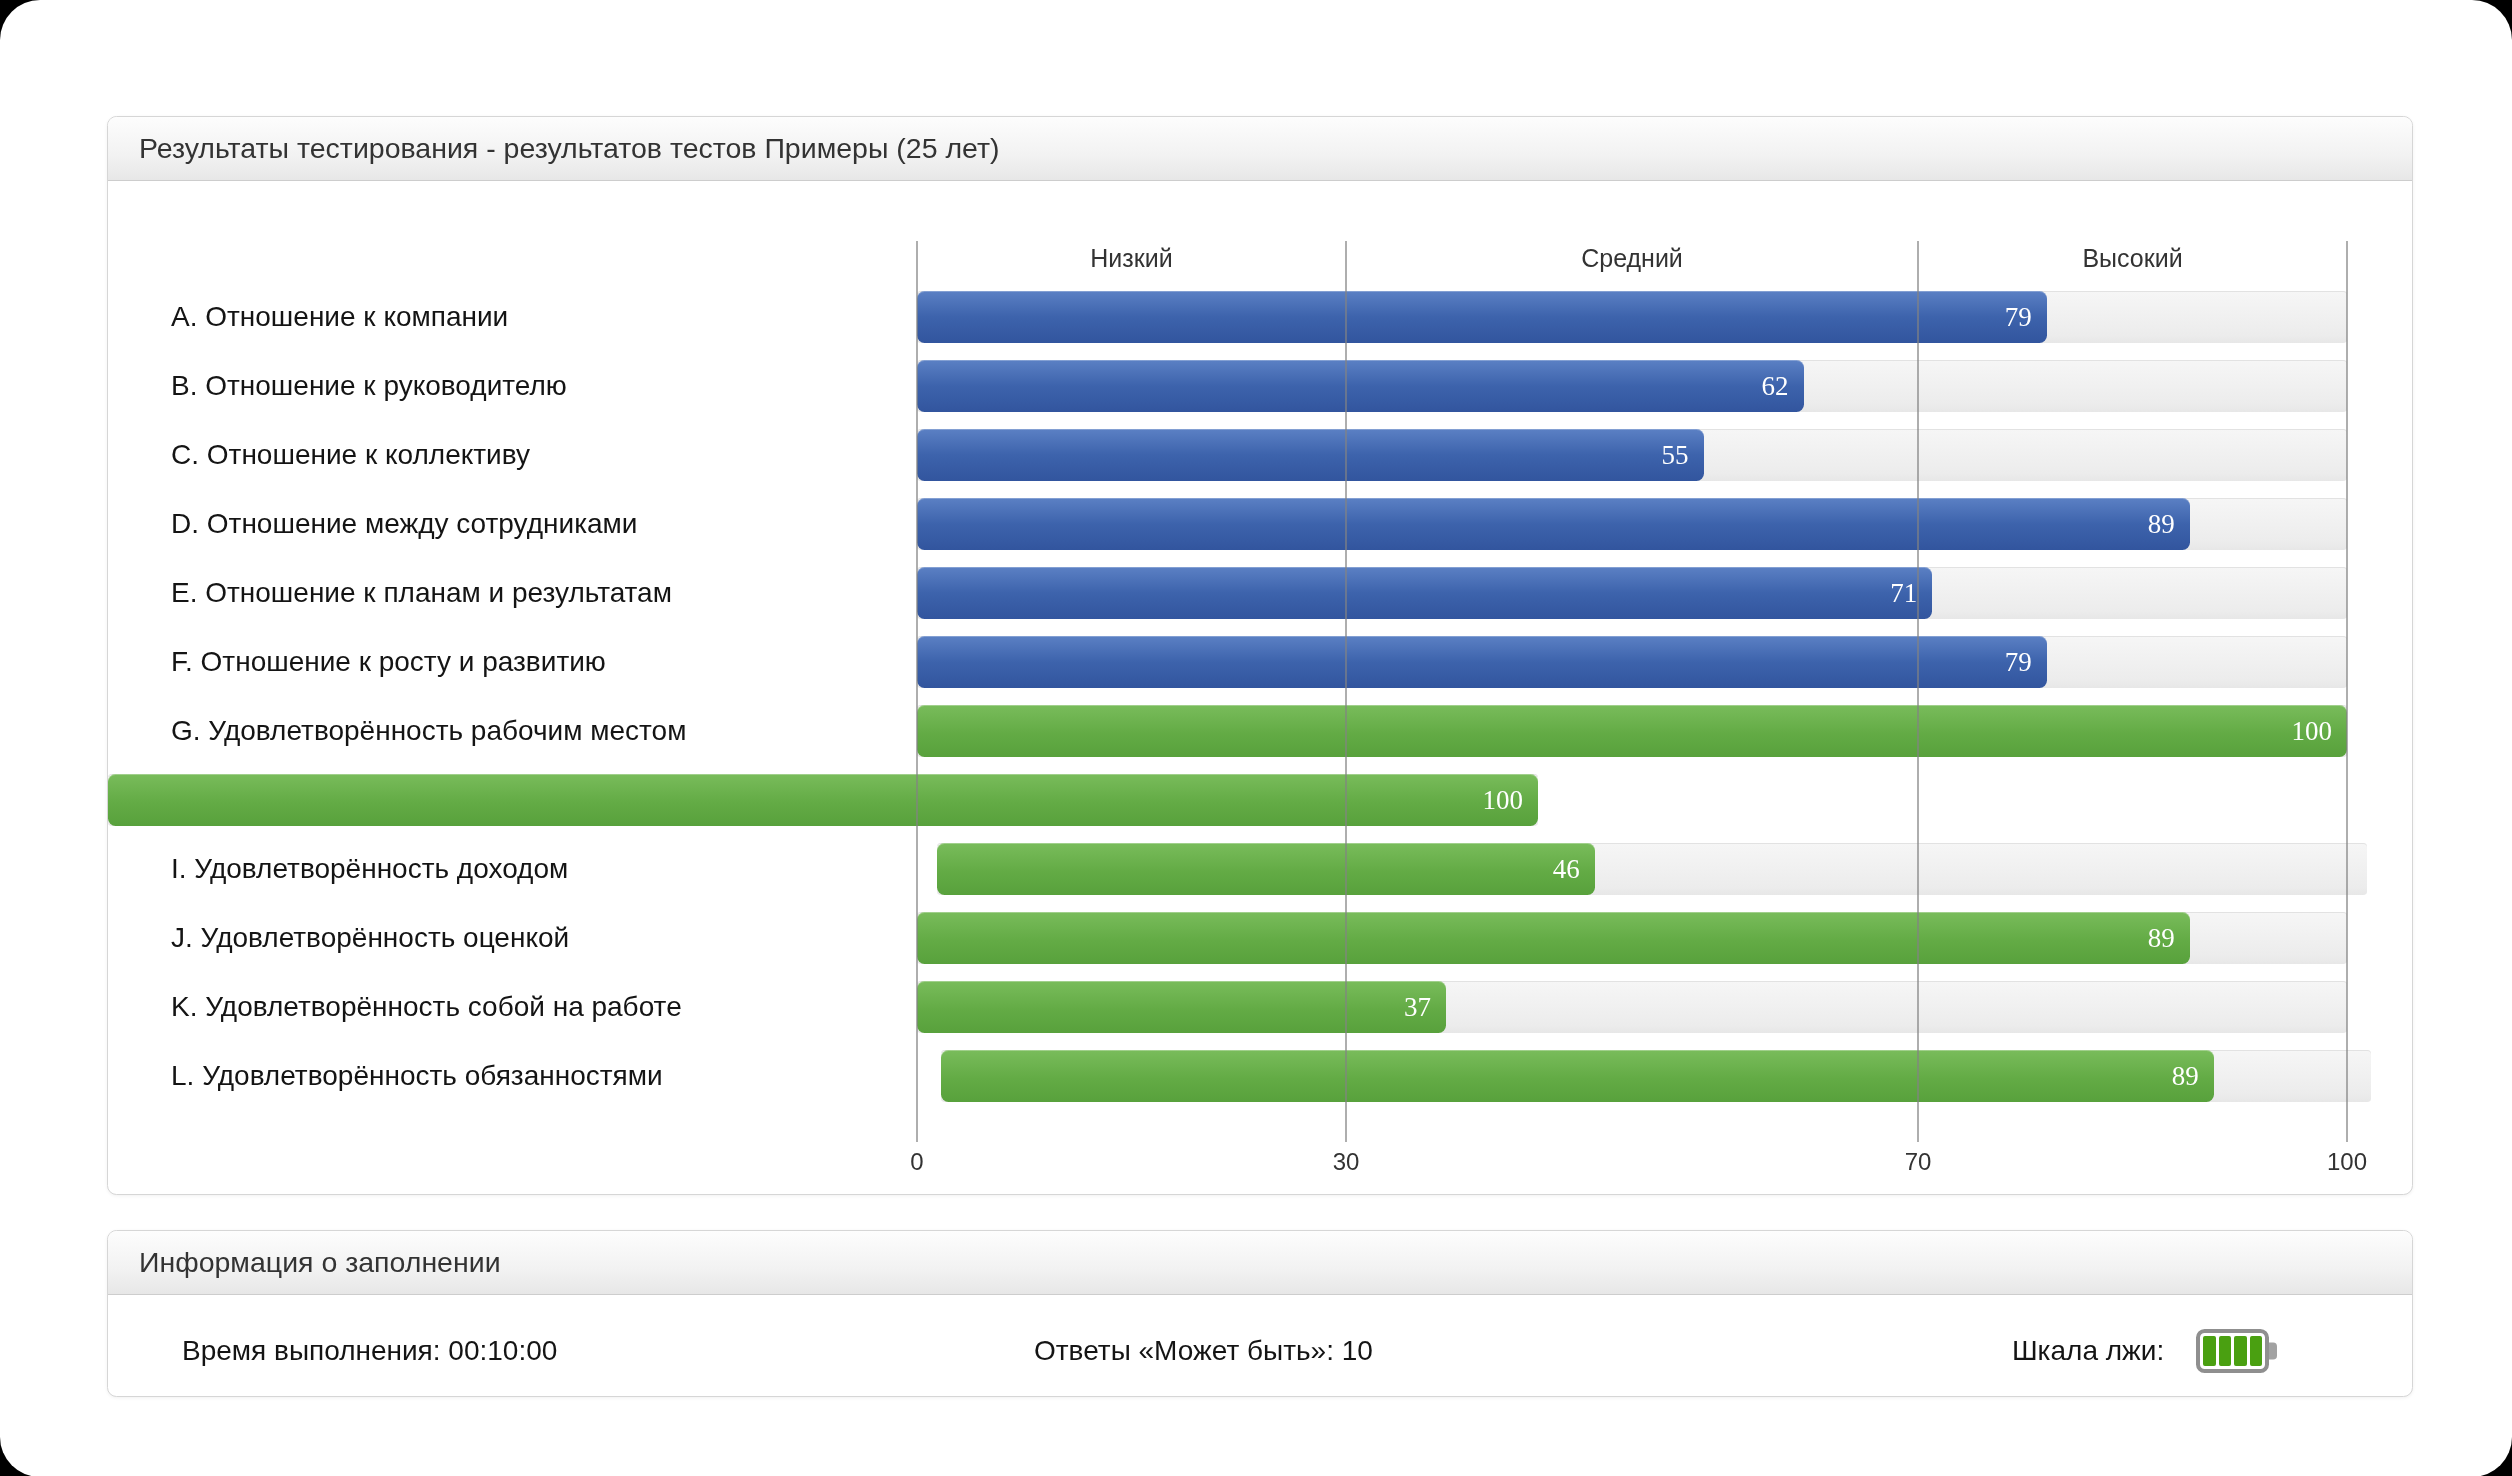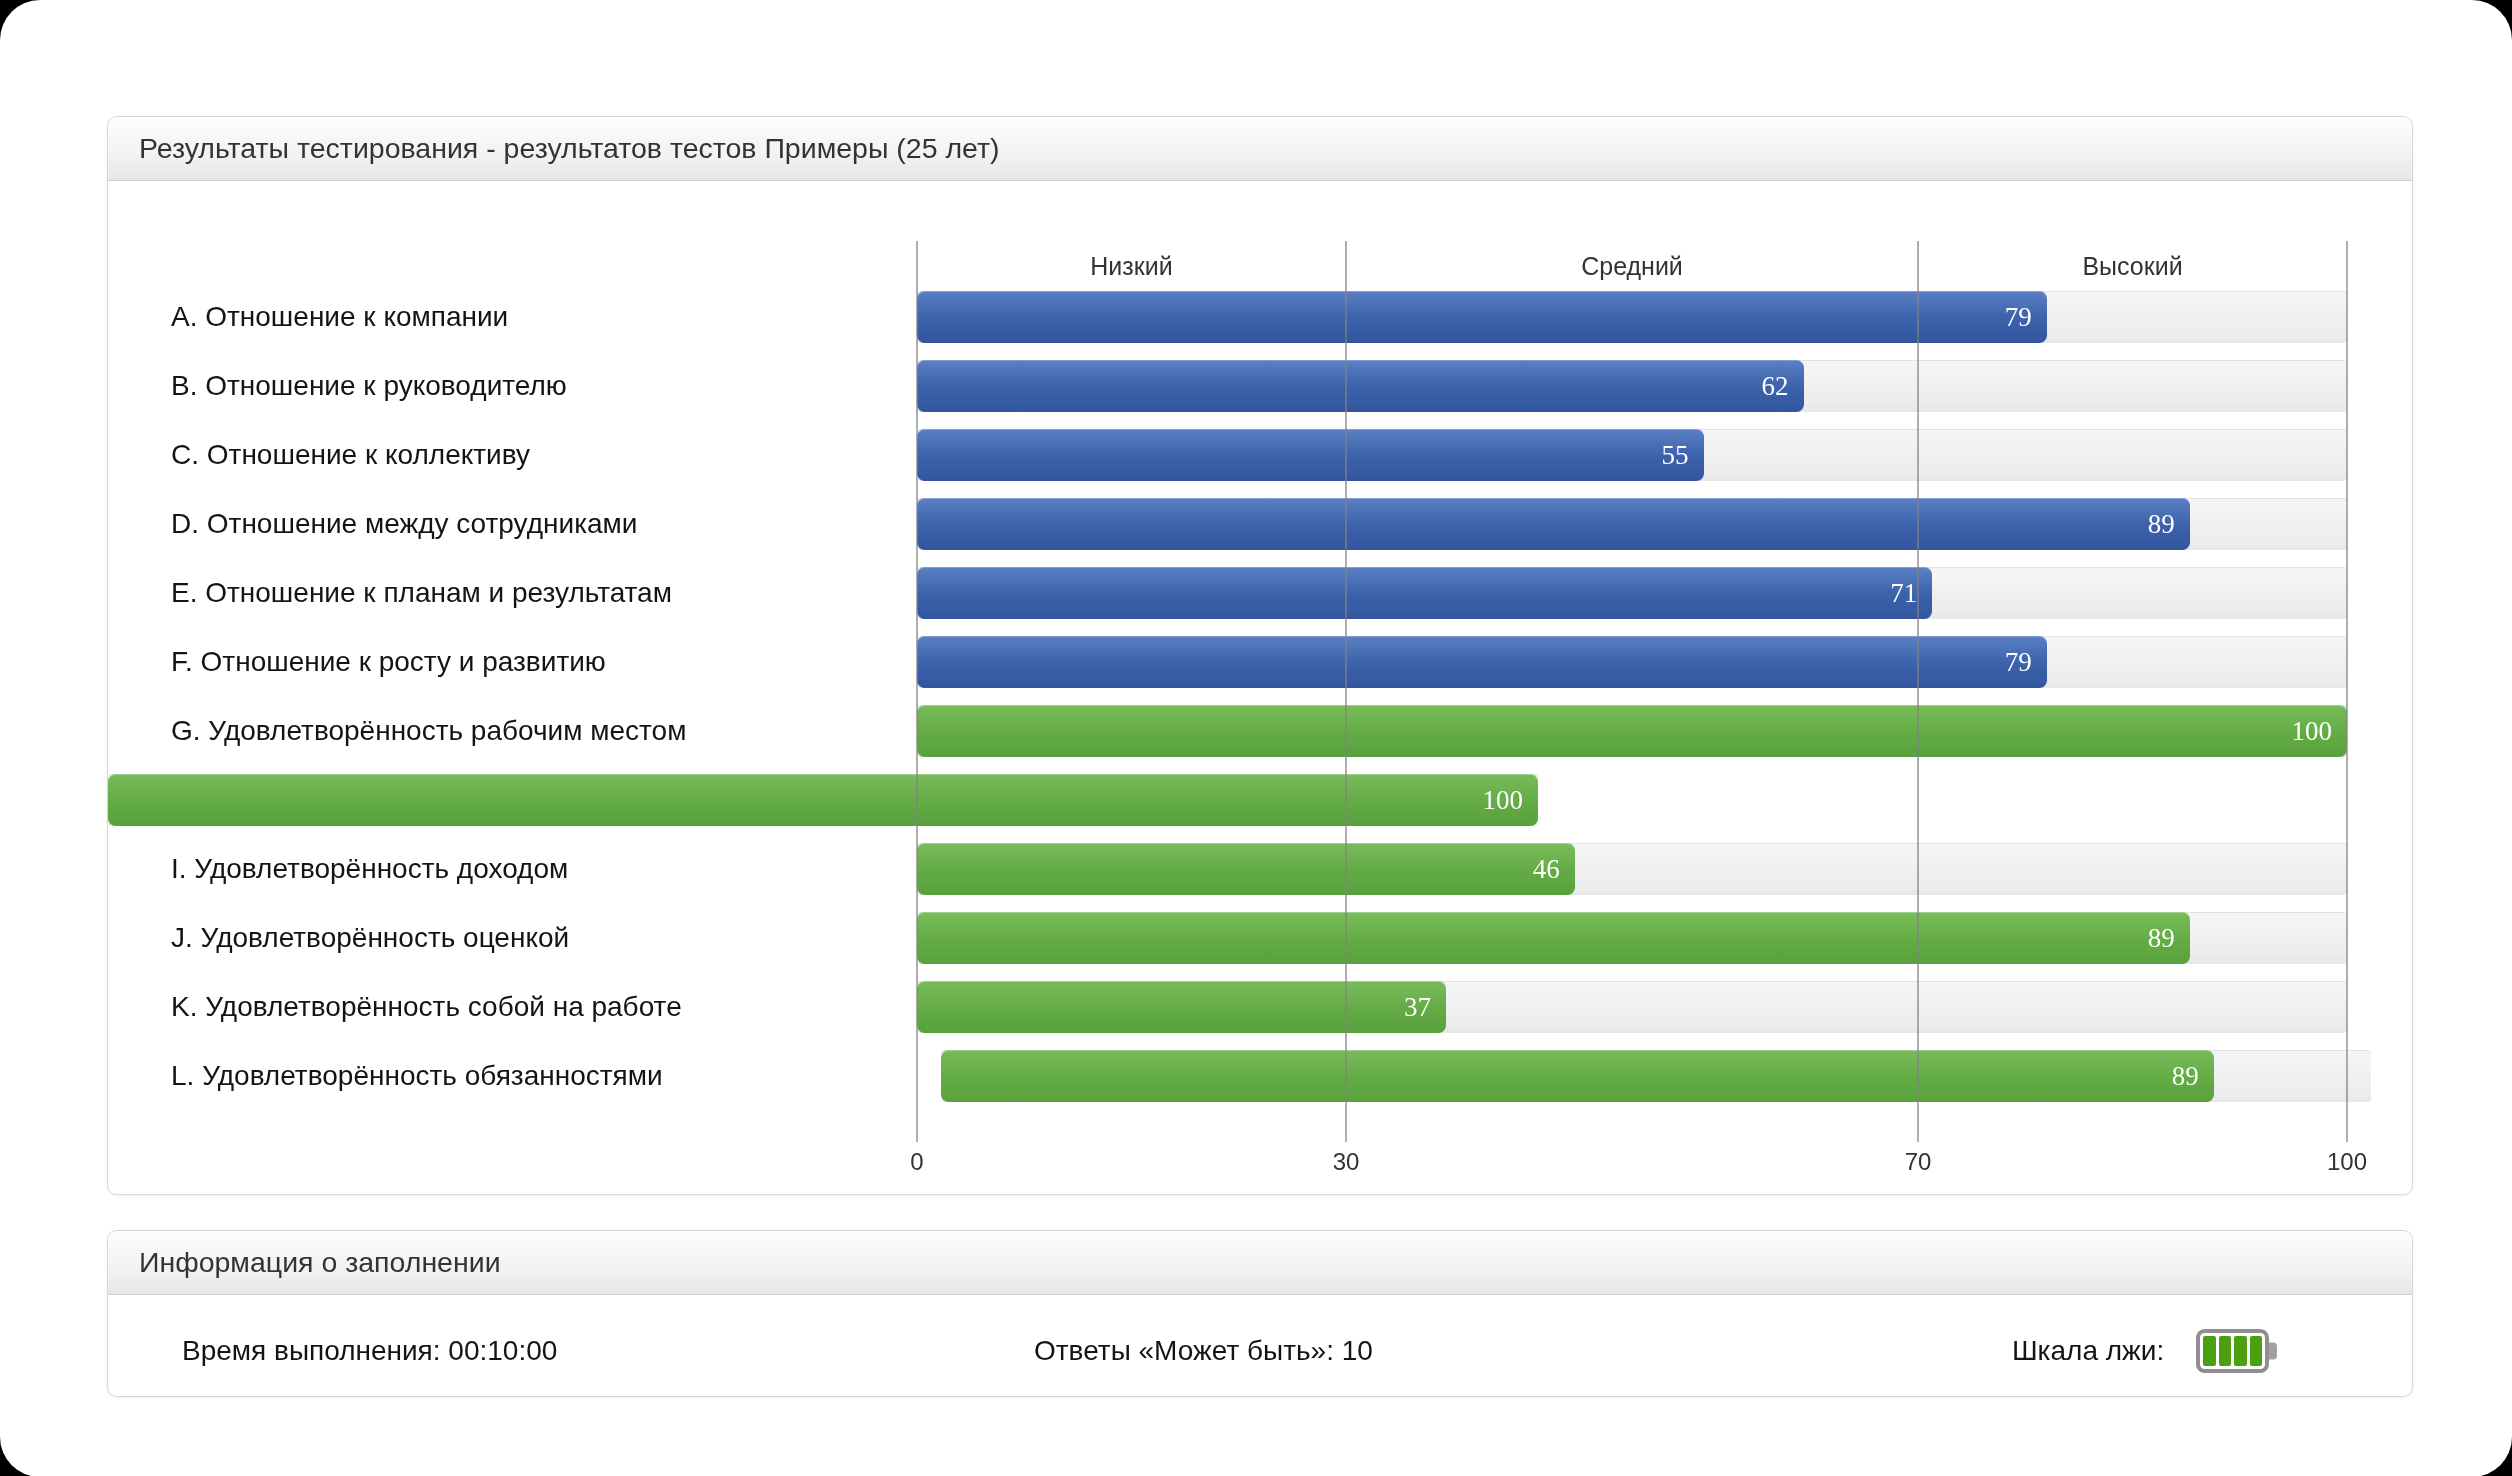--- a/index.html
+++ b/index.html
@@ -73,21 +73,21 @@
     pointer-events:none;z-index:5;
   }
   .gridline{
     position:absolute;top:0;bottom:0;width:1.9px;
     background:rgba(130,130,130,0.65);
     transform:translateX(-1px);
   }
   .zone-label{
     position:absolute;top:1.9px;height:30px;line-height:30px;
     transform:translateX(-50%);
-    font-size:25px;color:#333;white-space:nowrap;margin-top:8px;
+    font-size:25px;color:#333;white-space:nowrap;
   }
   .tick-label{
     position:absolute;top:calc(100% + 5.7px);height:27px;line-height:27px;
     transform:translateX(-50%);
     font-size:24px;color:#333;
   }
   #info-panel{top:1230px;height:167px;}
   .info-body{
     position:relative;height:112px;
     display:flex;align-items:center;
@@ -191,21 +191,21 @@
   </div>
 
   <div class="chart-row" style="top: 593px;">
     <div class="track">
       <div class="bar green" style="width: 100%;">
         <span class="bar-value">100</span>
       </div>
     </div>
   </div>
 
-  <div class="chart-row" style="top: 662px;">
+  <div class="chart-row" style="top: 662px; gap: 20px;">
     <div class="cat-label">I. Удовлетворённость доходом</div>
     <div class="track">
       <div class="bar green" style="width: 46%;">
         <span class="bar-value">46</span>
       </div>
     </div>
   </div>
 
   <div class="chart-row" style="top: 731px;">
     <div class="cat-label">J. Удовлетворённость оценкой</div>

